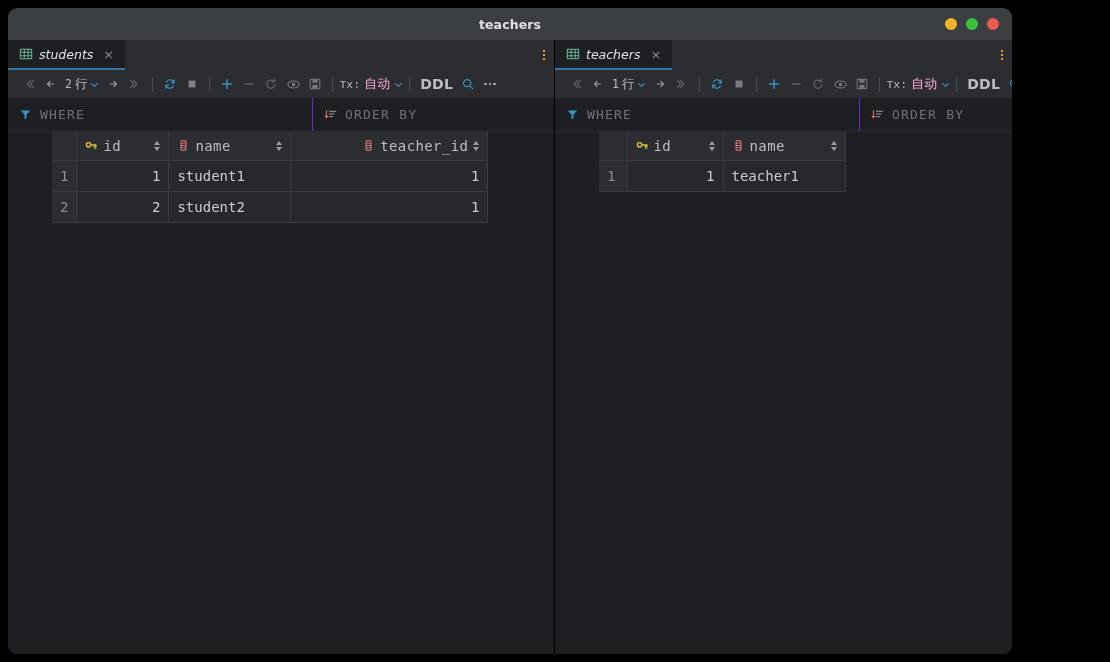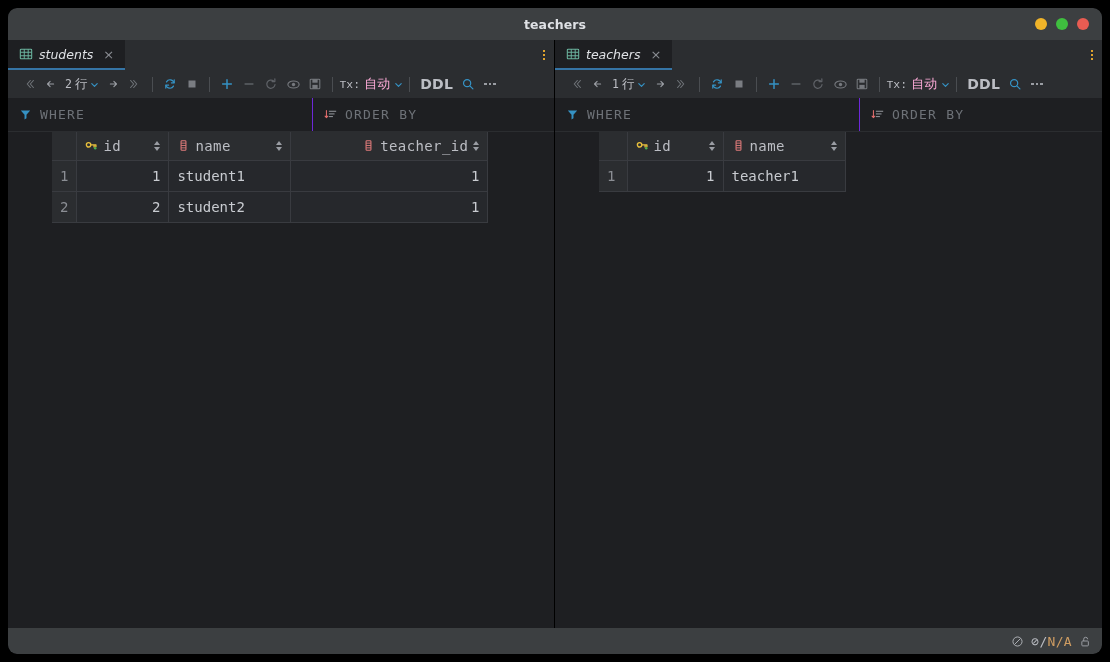--- a/index.html
+++ b/index.html
@@ -5,21 +5,21 @@
   * { box-sizing: border-box; margin: 0; padding: 0; }
   html, body {
     width: 1110px; height: 662px;
     background: #000000;
     font-family: "DejaVu Sans", sans-serif;
     overflow: hidden;
   }
   .window {
     position: absolute;
     left: 8px; top: 8px;
-    width: 1094px; height: 646px;
+    width: 1004px; height: 646px;
     background: #1e1f22;
     border-radius: 9px;
     overflow: hidden;
     display: flex;
     flex-direction: column;
   }
   
   .titlebar {
     height: 32px;
     background: #3c3f41;
@@ -688,29 +688,14 @@
               <td class="rownum">1</td>
               <td class="cell num">1</td>
               <td class="cell txt">teacher1</td>
             </tr>
           </tbody>
         </table>
       </div>
     </div>
   </div>
 
-  <div class="statusbar">
-    <span class="status-item">
-      <svg width="13" height="13" viewBox="0 0 16 16">
-          <circle cx="8" cy="8" r="5.6" fill="none" stroke="#b0b3b8" stroke-width="1.2"></circle>
-          <path d="M4.4 11.6L11.6 4.4" stroke="#b0b3b8" stroke-width="1.2"></path>
-        </svg>
-    </span>
-    <span class="status-text"><span>⊘/</span><span class="na">N/A</span></span>
-    <span class="status-item">
-      <svg width="13" height="13" viewBox="0 0 16 16">
-          <rect x="3.5" y="7.4" width="8" height="6" rx="1" fill="none" stroke="#9a9da3" stroke-width="1.2"></rect>
-          <path d="M5.8 7.4V5.2a2.4 2.4 0 0 1 4.8 0" fill="none" stroke="#9a9da3" stroke-width="1.2"></path>
-        </svg>
-    </span>
-  </div>
 
 </div>
 
 </body></html>

